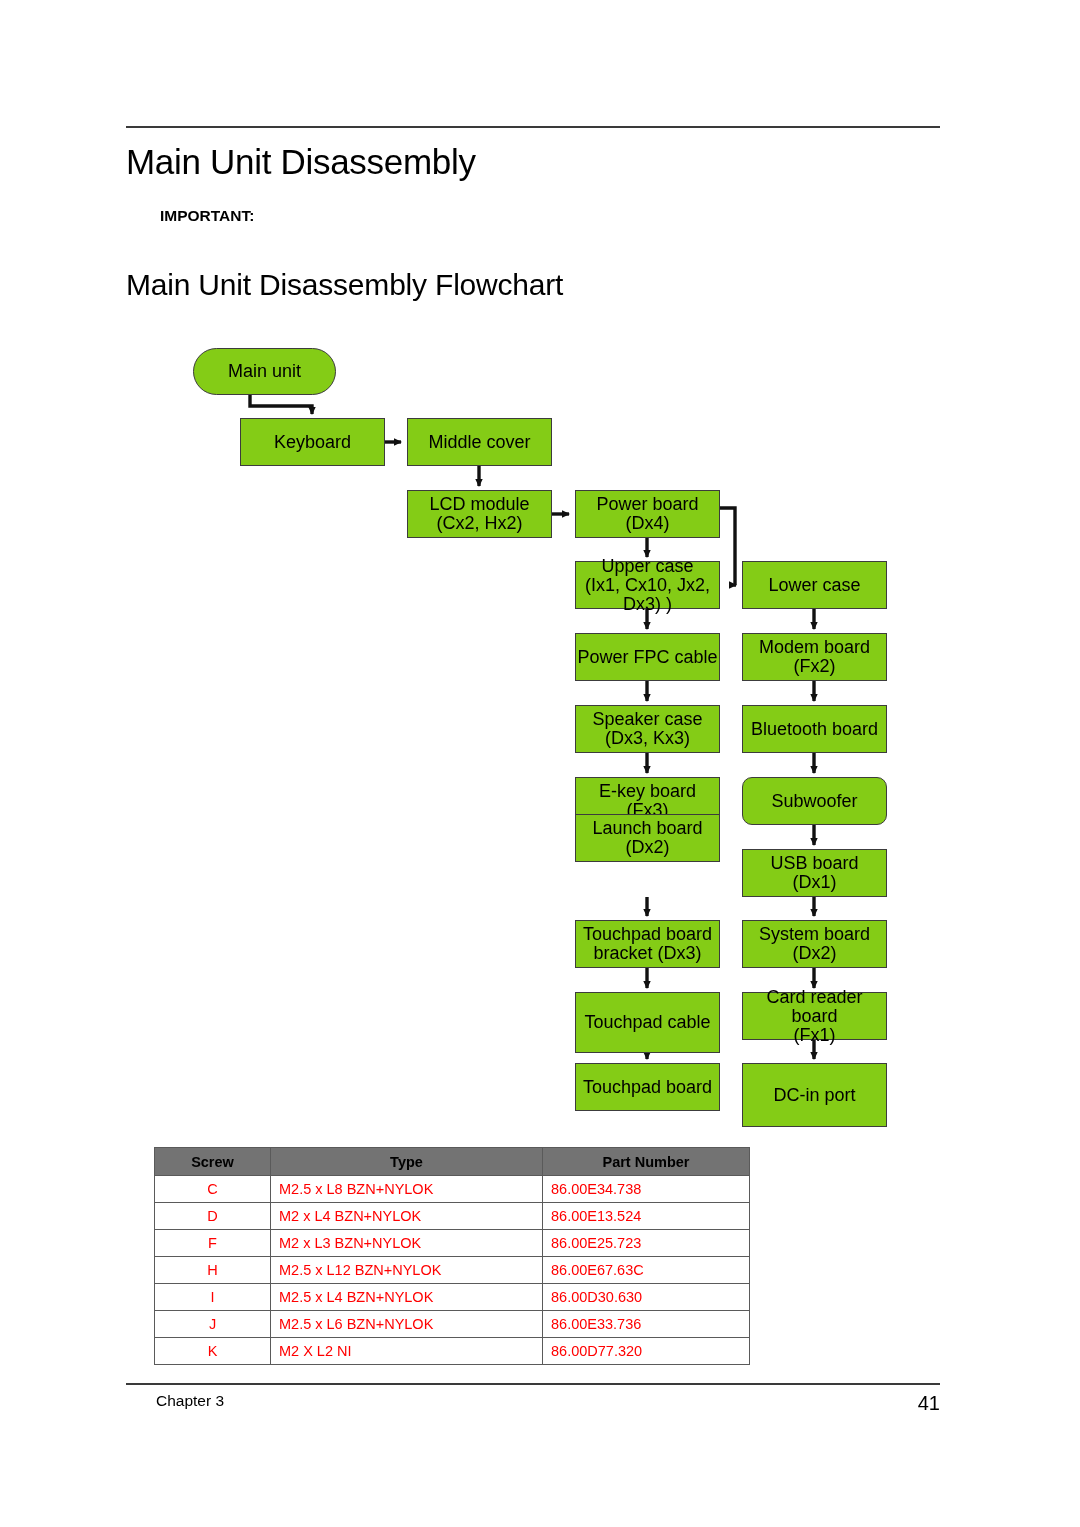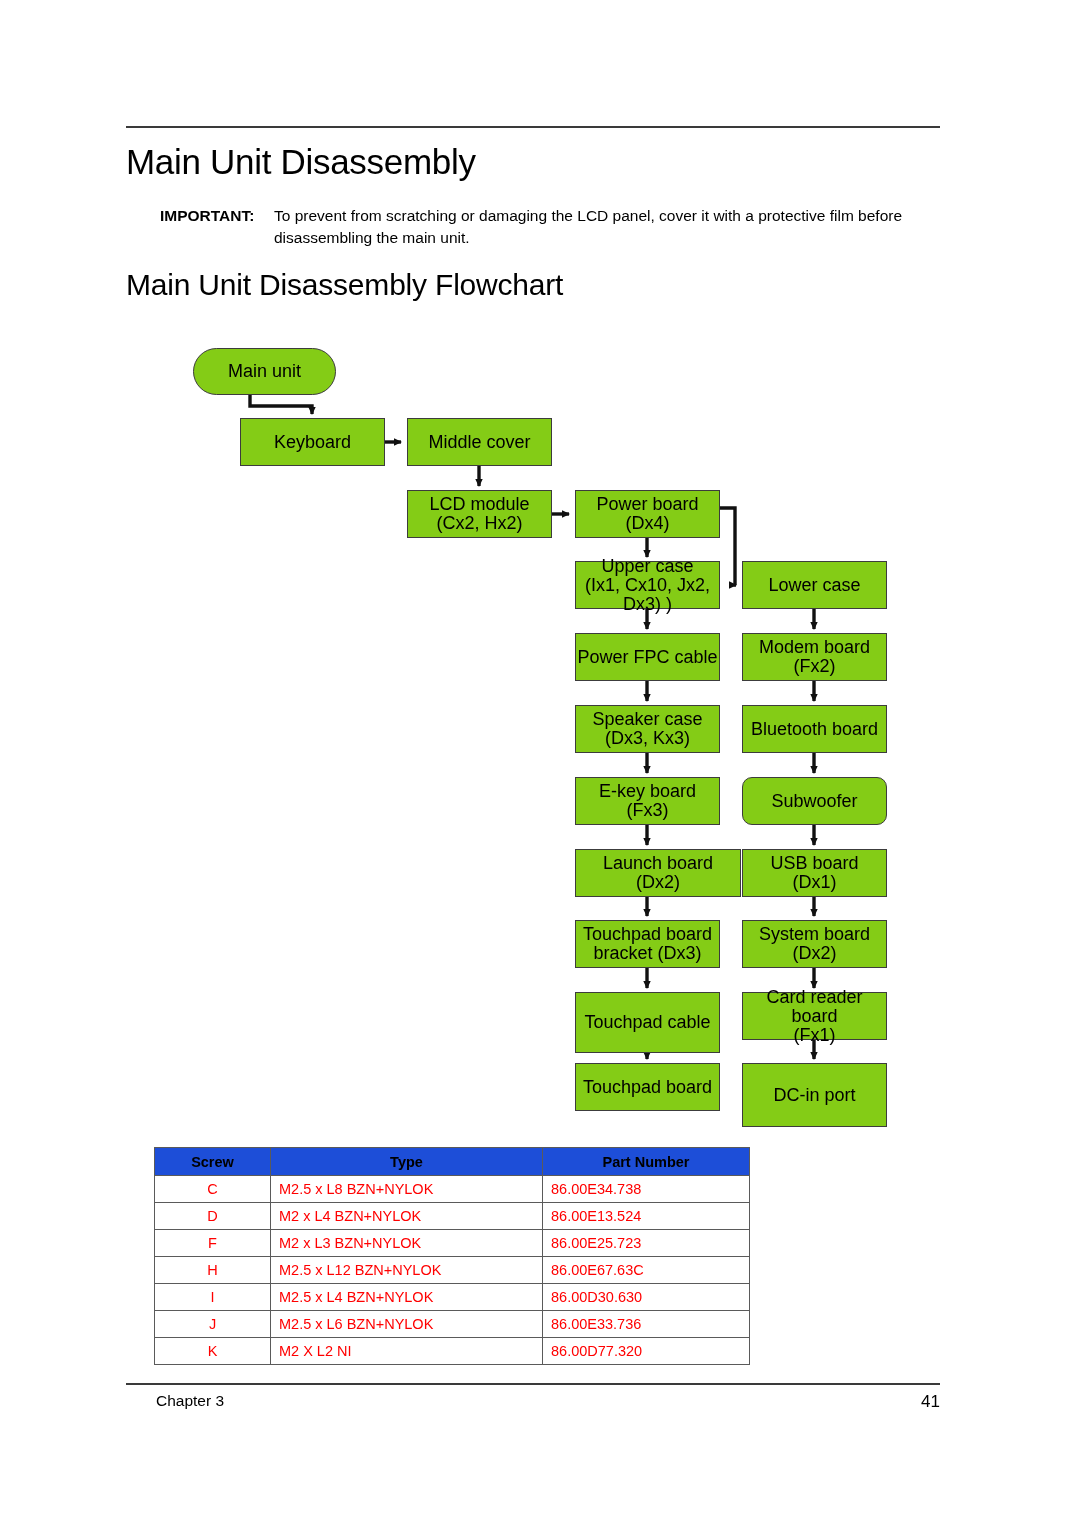--- a/index.html
+++ b/index.html
@@ -102,21 +102,21 @@
     font-size: 14.5px;
   }
   .screw-table th,
   .screw-table td {
     border: 1.4px solid #5a5a5a;
     height: 26px;
     padding: 0 8px;
     font-weight: normal;
   }
   .screw-table thead th {
-    background: #1d4ed8;
+    background: #737373;
     color: #000000;
     font-weight: bold;
     text-align: center;
     height: 27px;
   }
   .screw-table tbody td {
     color: #ff0000;
   }
   .col-screw  { width: 99px;  text-align: center; }
   .col-type   { width: 255px; text-align: left; }
@@ -134,35 +134,34 @@
   .footer-left {
     position: absolute;
     left: 156px;
     top: 1392px;
     font-size: 15.5px;
   }
   .footer-right {
     position: absolute;
     left: 908px;
     top: 1392px;
-    font-size: 17px;
+    font-size: 20px;
     text-align: right;
     width: 32px;
   }
 </style>
 </head>
 <body>
 
 <div class="top-rule"></div>
 
 <div class="page-title">Main Unit Disassembly</div>
 
 <div class="note">
   <span class="note-label">IMPORTANT:</span>
-  <span class="note-body">To prevent from scratching or damaging the LCD panel, cover it with a protective film before disassembling the main unit.</span>
 </div>
 
 <div class="section-title">Main Unit Disassembly Flowchart</div>
 
 <svg id="flowchart" viewBox="0 0 1080 1527" xmlns="http://www.w3.org/2000/svg">
   <defs>
     <marker id="ah" markerWidth="9" markerHeight="9" refX="7.4" refY="4.5" orient="auto" markerUnits="userSpaceOnUse">
       <path d="M0,0.6 L8.4,4.5 L0,8.4 z" fill="#111111"></path>
     </marker>
   </defs>
@@ -237,21 +236,21 @@
     <div class="node" style="left: 742px; top: 705px; width: 145px; height: 48px;">
       <span class="l1">Bluetooth board</span>
     </div>
     <div class="node" style="left: 575px; top: 777px; width: 145px; height: 48px;">
       <span class="l1">E-key board</span>
       <span class="l2">(Fx3)</span>
     </div>
     <div class="node" style="left: 742px; top: 777px; width: 145px; height: 48px; border-radius: 10px;">
       <span class="l1">Subwoofer</span>
     </div>
-    <div class="node" style="left: 575px; top: 849px; width: 166px; height: 48px;">
+    <div class="node" style="left: 575px; top: 814px; width: 145px; height: 48px;">
       <span class="l1">Launch board</span>
       <span class="l2">(Dx2)</span>
     </div>
     <div class="node" style="left: 742px; top: 849px; width: 145px; height: 48px;">
       <span class="l1">USB board</span>
       <span class="l2">(Dx1)</span>
     </div>
     <div class="node" style="left: 575px; top: 920px; width: 145px; height: 48px;">
       <span class="l1">Touchpad board</span>
       <span class="l2">bracket (Dx3)</span>

